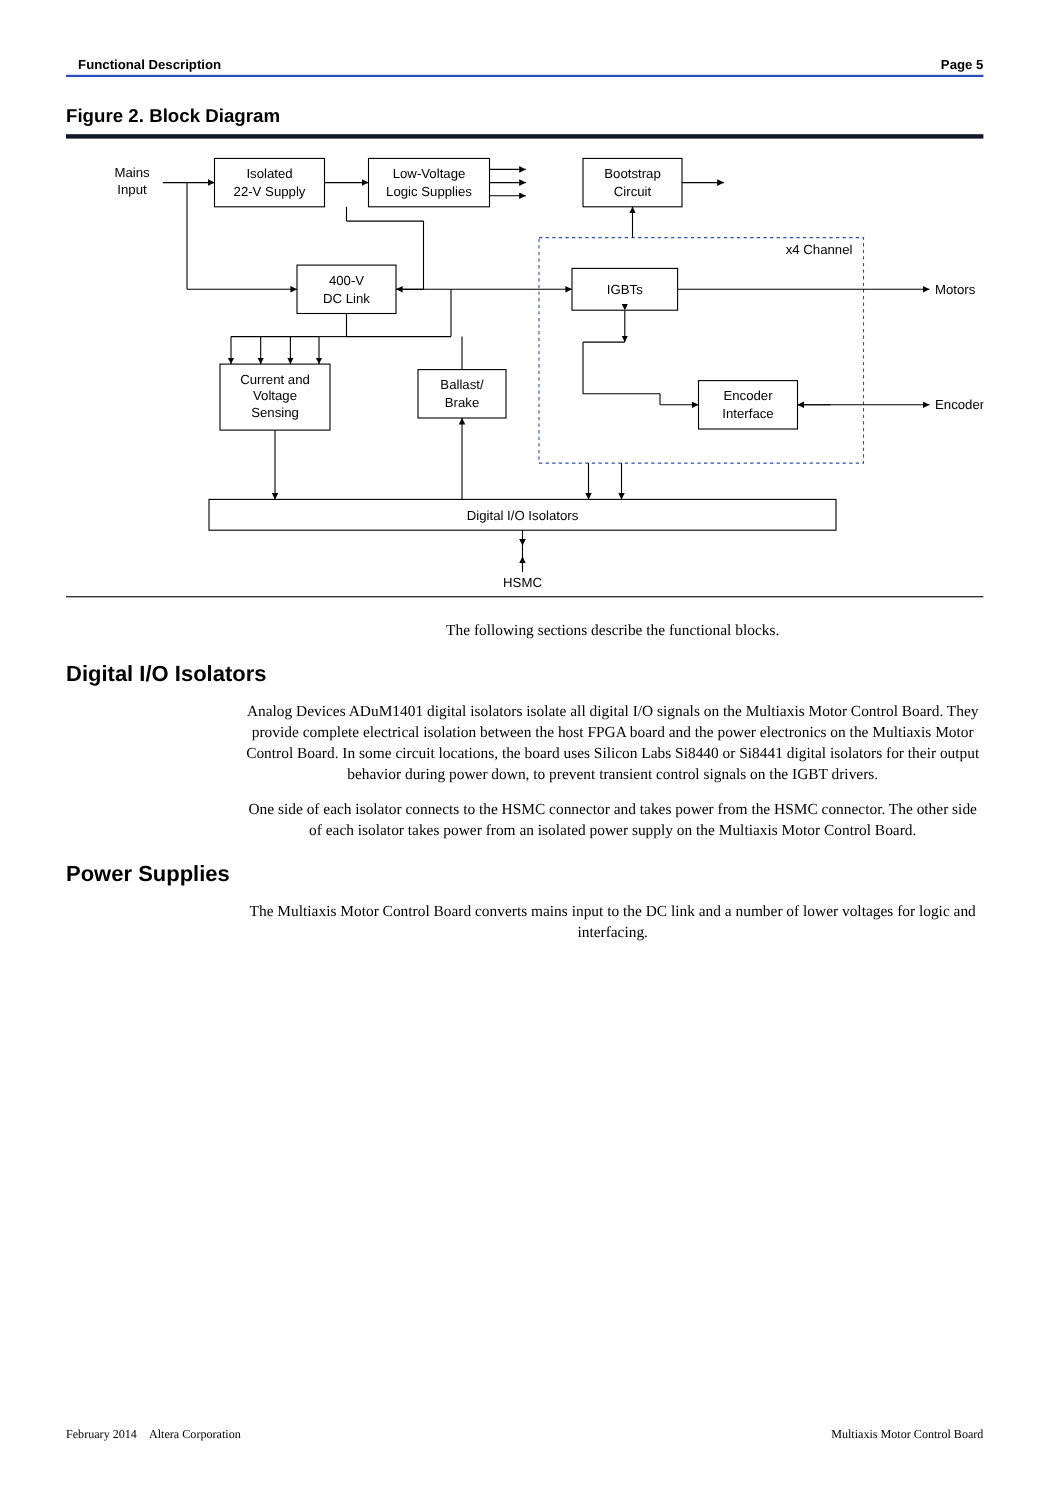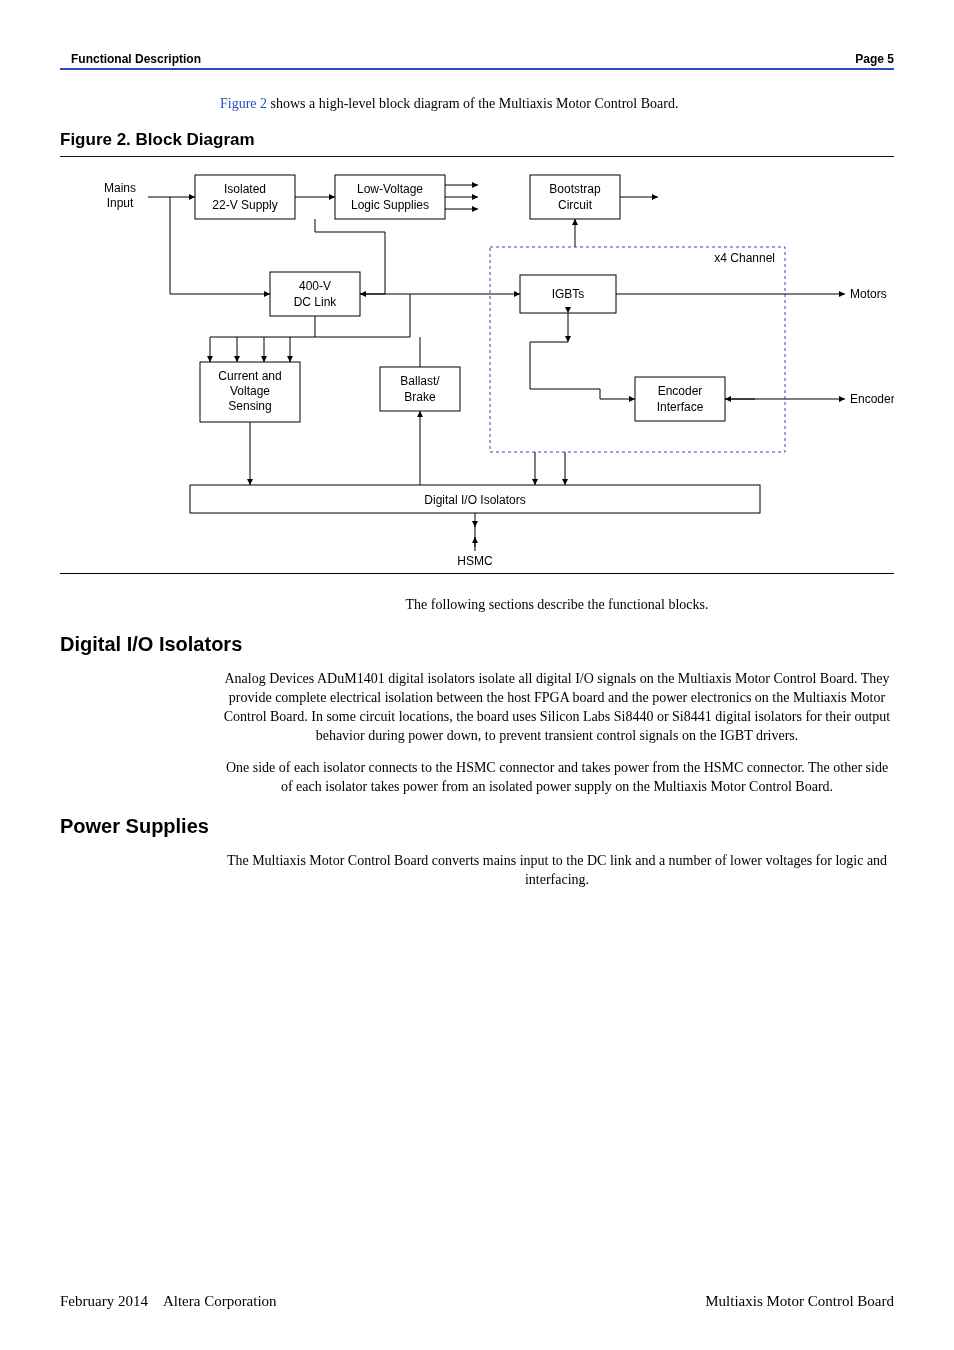--- a/index.html
+++ b/index.html
@@ -37,21 +37,21 @@
     margin-bottom: 18px;
   }
   .intro a { color: #2a4cbf; text-decoration: none; }
   .figcap {
     font-family: Arial, Helvetica, sans-serif;
     font-weight: bold;
     font-size: 17px;
     margin-bottom: 6px;
   }
   .diagram-frame {
-    border-top: 1px solid #0f172a;
+    border-top: 4px solid #0f172a;
     border-bottom: 1px solid #000;
     padding: 10px 0 6px 0;
     margin-bottom: 22px;
   }
   svg { display:block; }
   .box { fill:#fff; stroke:#000; stroke-width:1; }
   .txt { font-family: Arial, Helvetica, sans-serif; font-size: 12px; }
   .dashbox { fill:none; stroke:#2a4cbf; stroke-dasharray:3 3; stroke-width:1; }
   .line { stroke:#000; stroke-width:1; fill:none; }
 
@@ -68,39 +68,36 @@
     font-size: 20px;
     margin: 18px 0 8px 0;
   }
   .footer {
     position: absolute;
     bottom: 40px;
     left: 60px;
     right: 60px;
     display: flex;
     justify-content: space-between;
-    font-size: 15px;
+    font-size: 11px;
     color: #000;
     font-family: "Times New Roman", Times, serif;
   }
 </style>
 </head>
 <body>
 
 <div class="page">
 
   <div class="header-row">
     <span>Functional Description</span>
     <span>Page 5</span>
   </div>
   <hr class="hrule">
 
-  <p class="intro">
-    <a href="#">Figure 2</a><span> shows a high-level block diagram of the Multiaxis Motor Control Board.</span>
-  </p>
 
   <div class="figcap">Figure 2.  Block Diagram</div>
 
   <div class="diagram-frame">
     <svg width="834" height="400" viewBox="0 0 834 400">
       <defs>
         <marker id="arr" markerWidth="8" markerHeight="8" refX="6" refY="3" orient="auto">
           <path d="M0,0 L6,3 L0,6 Z" fill="#000"></path>
         </marker>
       </defs>

